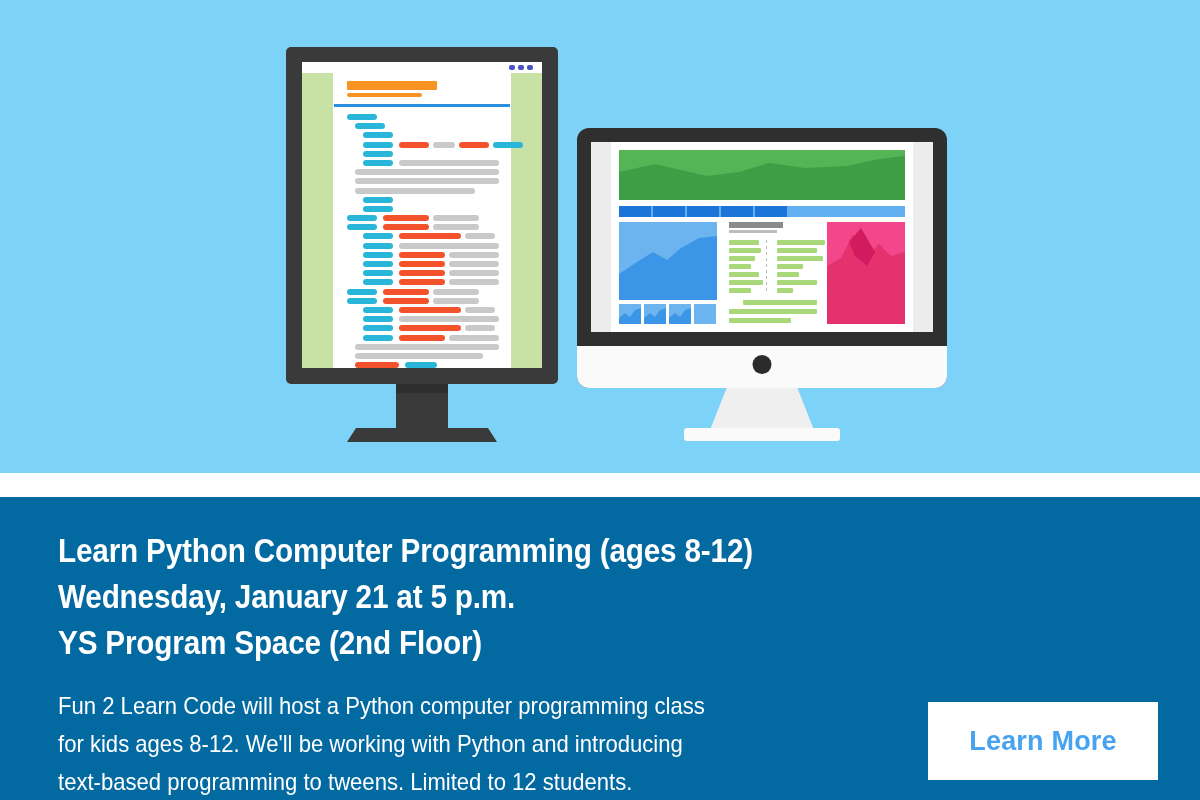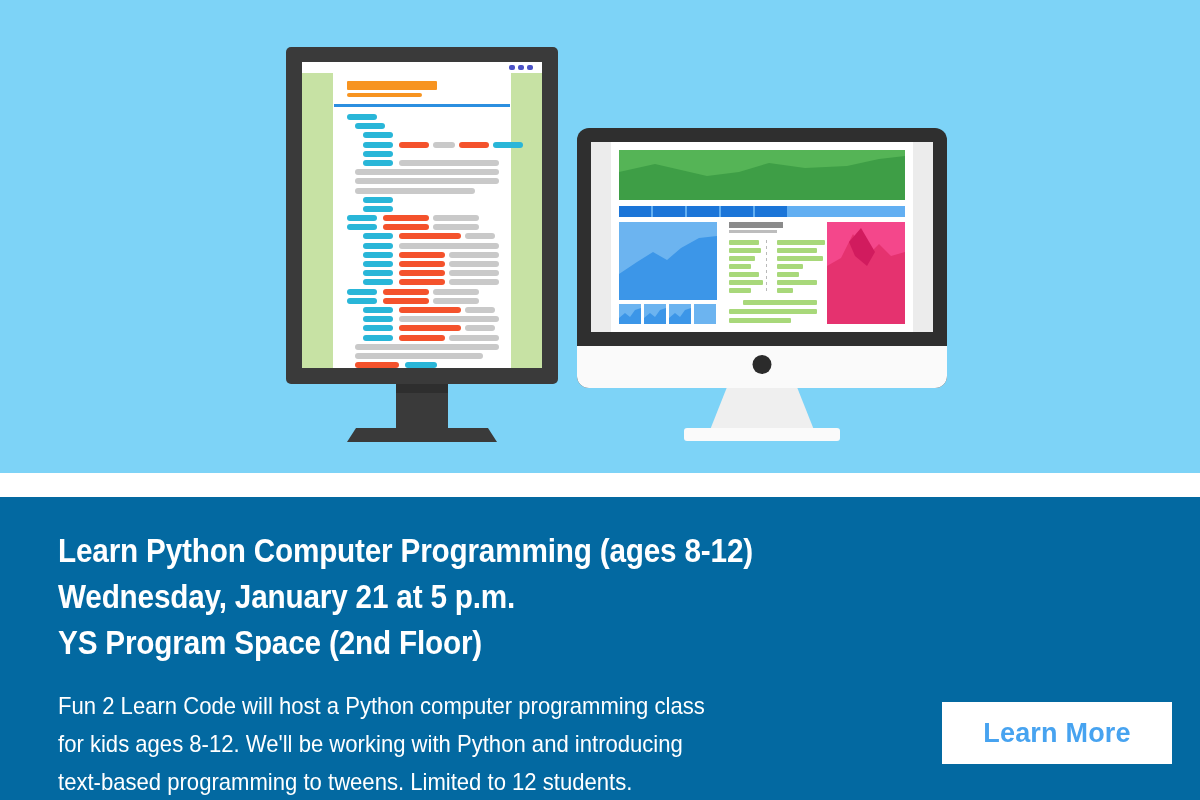--- a/index.html
+++ b/index.html
@@ -326,27 +326,26 @@
     line-height: 38px;
     transform: scaleX(0.92);
     transform-origin: left top;
     white-space: nowrap;
   }
   .blurb div { white-space: nowrap; }
 
   .cta {
     position: absolute;
     left: 928px; top: 702px;
-    width: 230px; height: 62px;
+    width: 230px; height: 78px;
     background: #FFFFFF;
     display: flex;
     align-items: center;
     justify-content: center;
     cursor: pointer;
-    margin-left: 14px;
   }
   .cta span {
     color: #47A3F0;
     font-size: 27px;
     font-weight: 700;
     letter-spacing: 0.2px;
   }
 </style>
 </head>
 <body>

